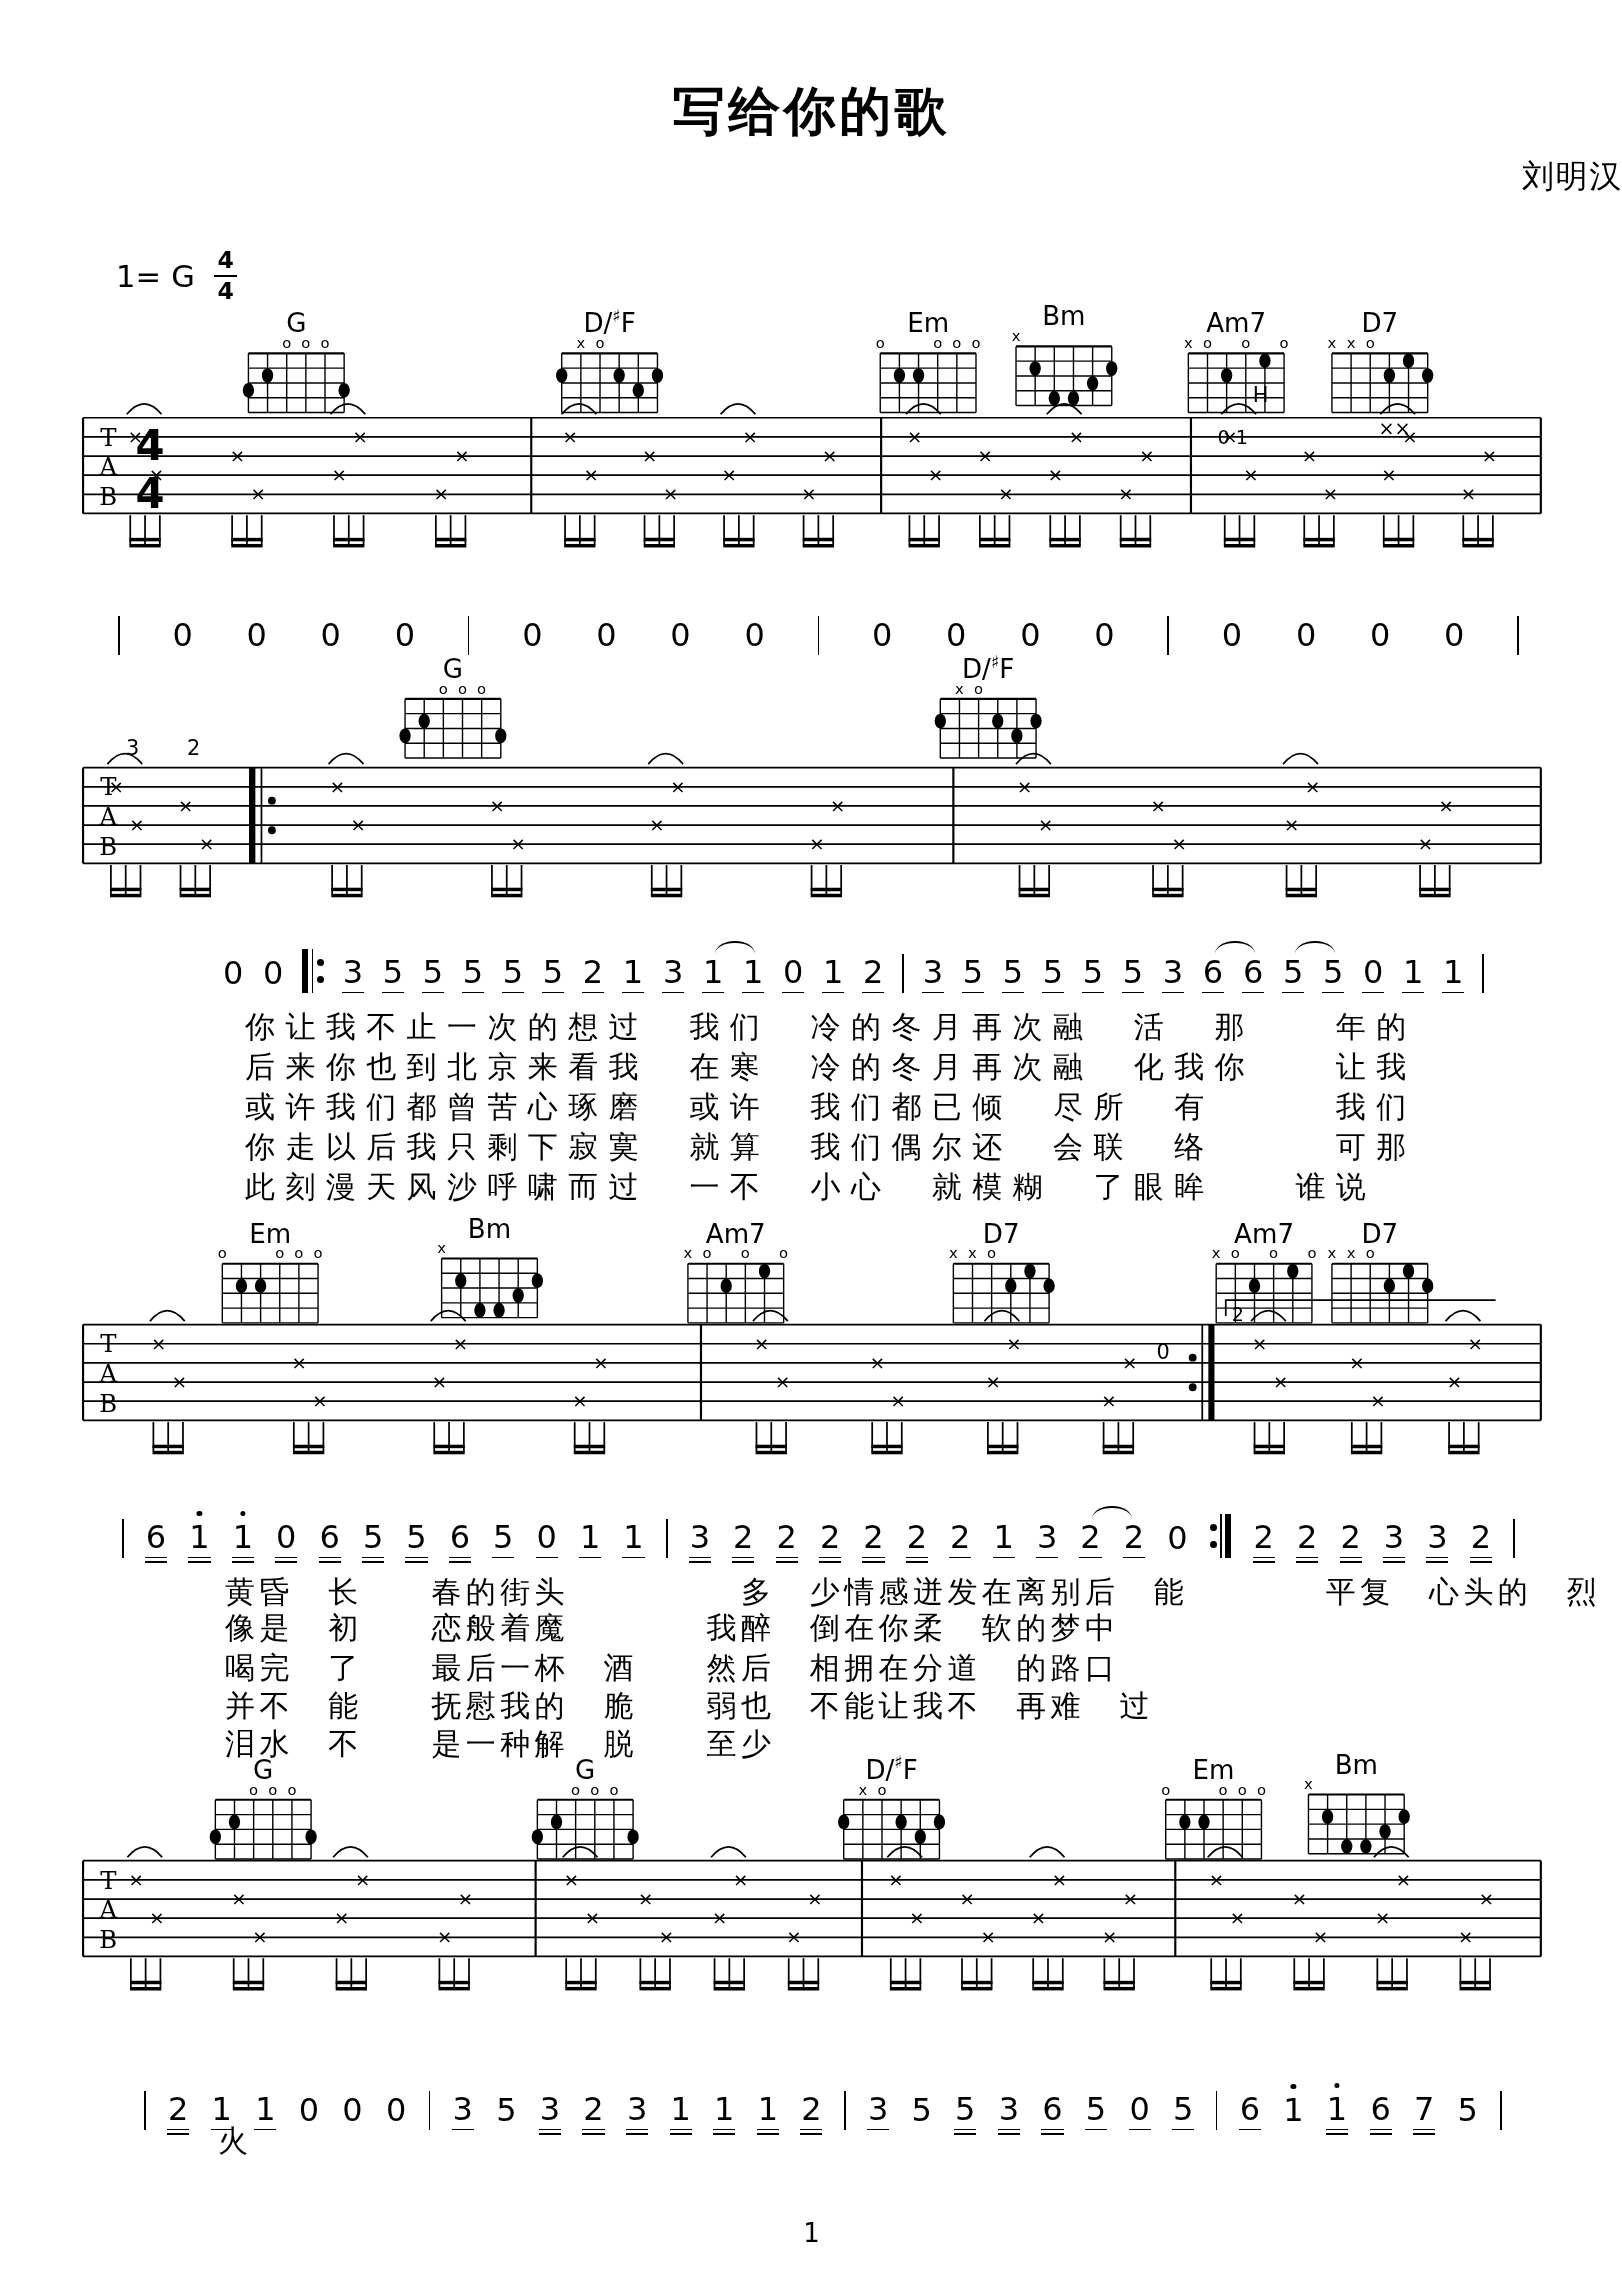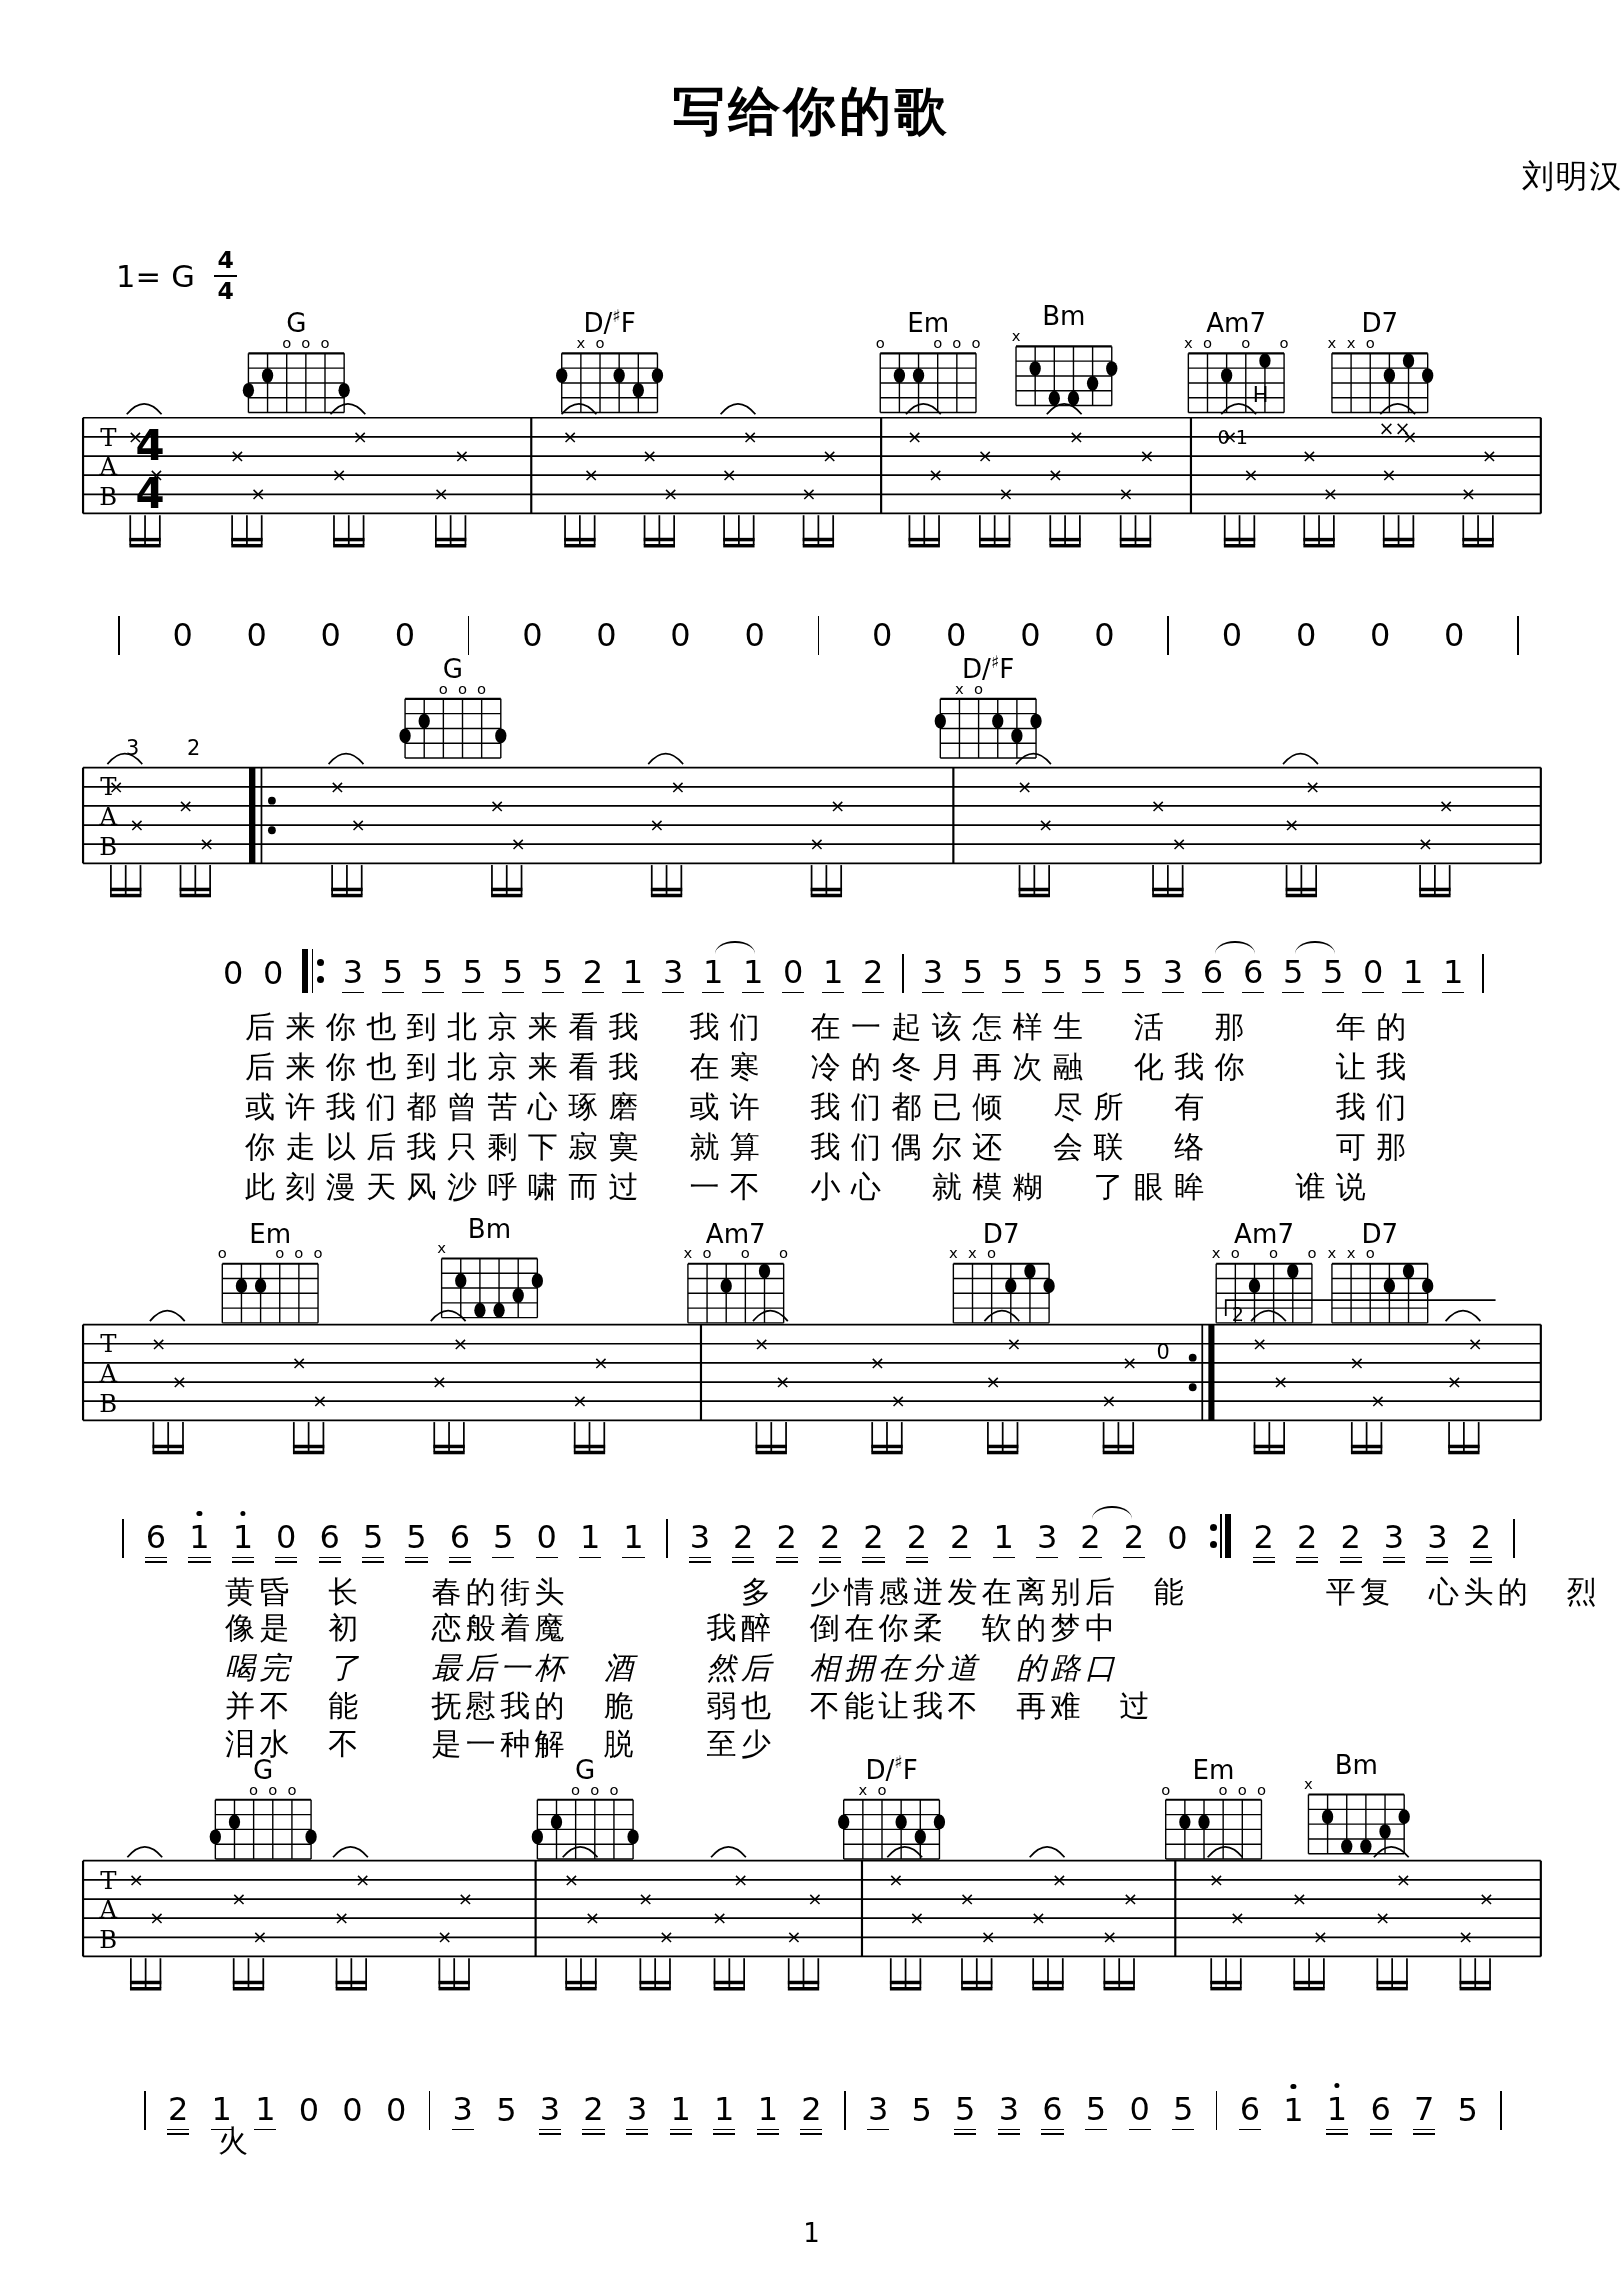--- a/index.html
+++ b/index.html
@@ -1053,30 +1053,30 @@
         <span class="num dotU">1</span>
         <span class="num u2 dotU">1</span>
         <span class="num u2">6</span>
         <span class="num u2">7</span>
         <span class="num">5</span>
         <div class="bar"></div>
       </div>
     </div>
   <div id="lyrics">
       <div class="lyr" style="left: 245px; top: 1012px;">
-        <div class="ln" style="height: 40px; letter-spacing: 10.4px;">后来你也到北京来看我　我们　在一起该怎样生　活　那　　年的</div>
+        <div class="ln" style="height: 40px; letter-spacing: 10.4px;">你让我不止一次的想过　我们　冷的冬月再次融　活　那　　年的</div>
         <div class="ln" style="height: 40px; letter-spacing: 10.4px; text-align: center;">后来你也到北京来看我　在寒　冷的冬月再次融　化我你　　让我</div>
         <div class="ln" style="height: 40px; letter-spacing: 10.4px;">或许我们都曾苦心琢磨　或许　我们都已倾　尽所　有　　　我们</div>
         <div class="ln" style="height: 40px; letter-spacing: 10.4px;">你走以后我只剩下寂寞　就算　我们偶尔还　会联　络　　　可那</div>
         <div class="ln" style="height: 40px; letter-spacing: 10.4px;">此刻漫天风沙呼啸而过　一不　小心　就模糊　了眼眸　　谁说</div>
       </div>
       <div class="lyr" style="left: 225px; top: 1577px;">
         <div class="ln" style="height: 38px; letter-spacing: 4.4px; text-align: right;">黄昏　长　　春的街头　　　　　多　少情感迸发在离别后　能　　　　平复　心头的　烈</div>
         <div class="ln" style="height: 38px; letter-spacing: 4.4px; font-family: Liberation Mono, monospace;">像是　初　　恋般着魔　　　　我醉　倒在你柔　软的梦中</div>
-        <div class="ln" style="height: 38px; letter-spacing: 4.4px; font-style: italic;">喝完　了　　最后一杯　酒　　然后　相拥在分道　的路口</div>
+        <div class="ln" style="height: 38px; letter-spacing: 4.4px;">喝完　了　　最后一杯　酒　　然后　相拥在分道　的路口</div>
         <div class="ln" style="height: 38px; letter-spacing: 4.4px;">并不　能　　抚慰我的　脆　　弱也　不能让我不　再难　过</div>
         <div class="ln" style="height: 38px; letter-spacing: 4.4px;">泪水　不　　是一种解　脱　　至少</div>
       </div>
     </div>
 
   <div class="fire" style="left: 218px; top: 2121px;">火</div>
   <div class="pagenum">1</div>
 </div>
 
 

